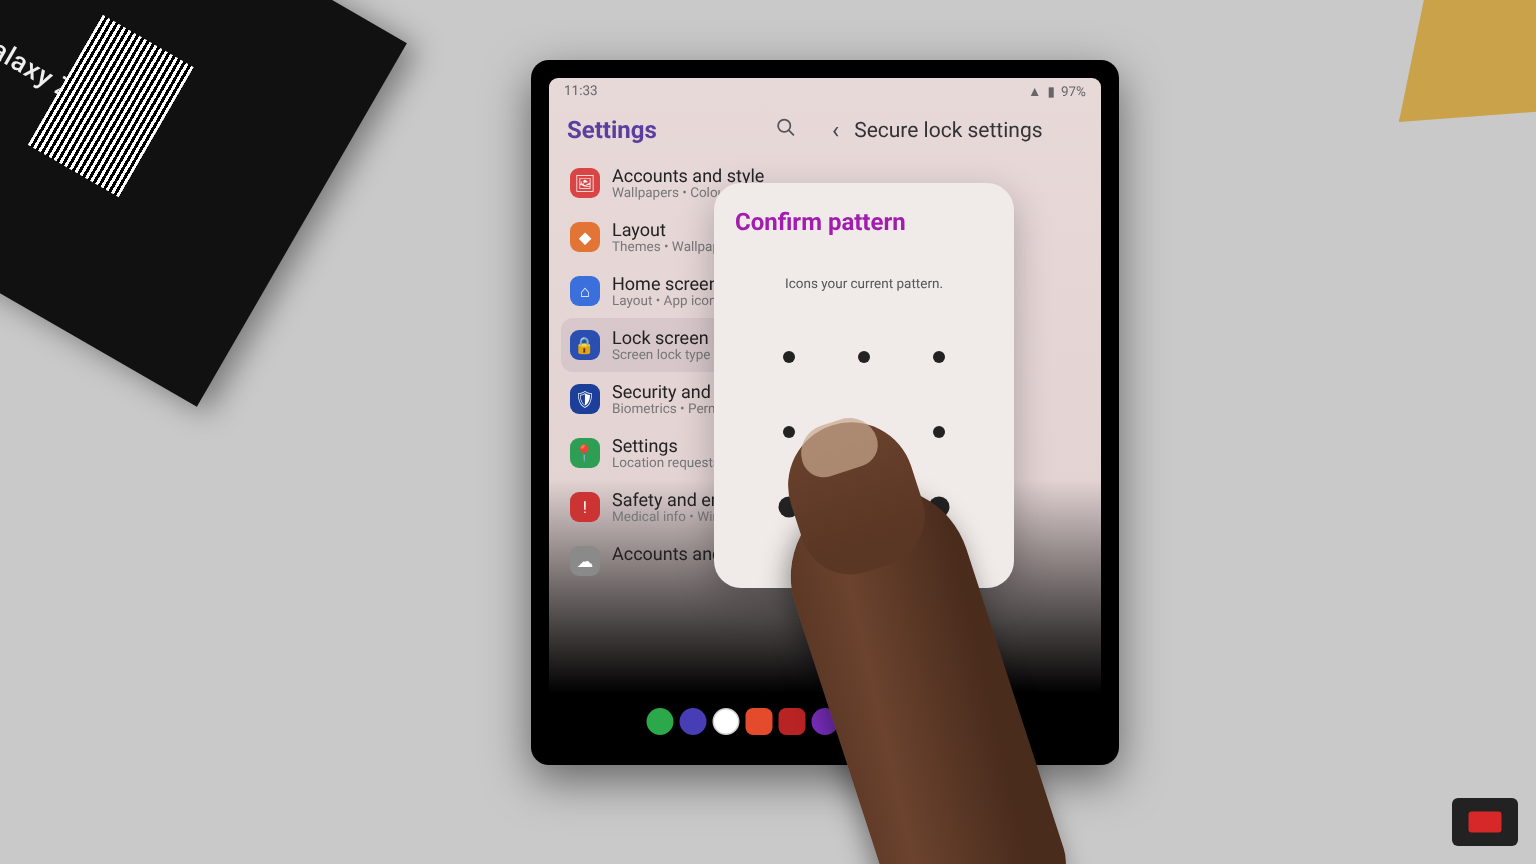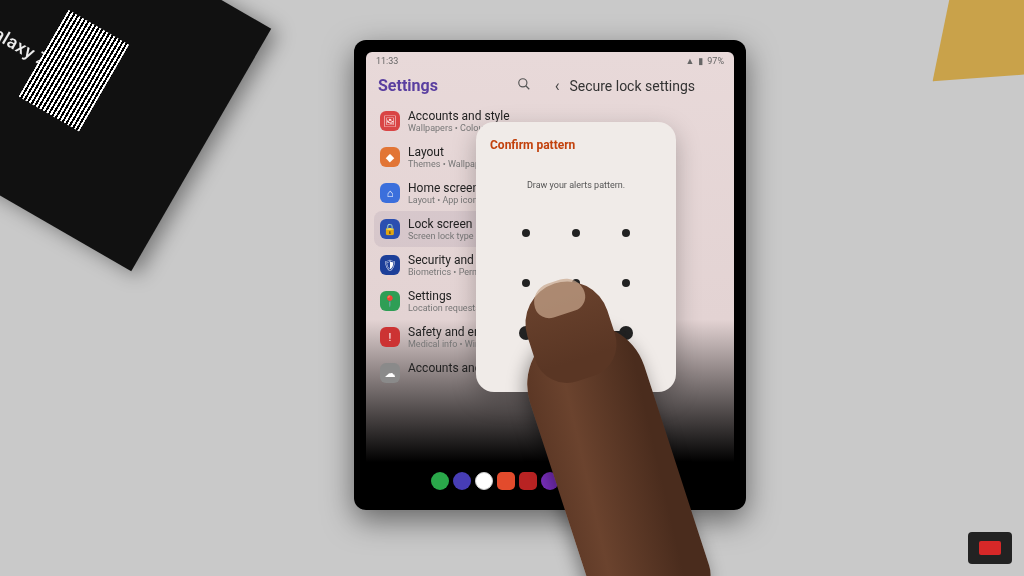--- a/index.html
+++ b/index.html
@@ -139,21 +139,21 @@
   
   .dialog {
     position: absolute;
     left: 110px; top: 70px;
     width: 200px; height: 270px;
     background: #f0ebe8;
     border-radius: 18px;
     box-shadow: 0 8px 24px rgba(0,0,0,.25);
     padding: 16px 14px 10px;
   }
-  .dialog .dlg-title { font-size: 12px; font-weight: 700; color: #c2410c; margin-bottom: 28px; }
+  .dialog .dlg-title { font-size: 16px; font-weight: 700; color: #a21caf; margin-bottom: 28px; }
   .dialog .dlg-sub   { font-size: 9px; color: #555; text-align: center; margin-bottom: 18px; }
   .pattern {
     width: 150px; height: 150px;
     margin: 0 auto;
     position: relative;
   }
   .dot {
     position: absolute;
     width: 8px; height: 8px;
     background: #222;
@@ -328,21 +328,21 @@
       <div class="pane-right">
         <div class="pane-header">
           <span class="back">‹</span>
           <span class="title">Secure lock settings</span>
         </div>
       </div>
     </div>
 
     <div class="dialog">
       <div class="dlg-title">Confirm pattern</div>
-      <div class="dlg-sub">Draw your alerts pattern.</div>
+      <div class="dlg-sub">Icons your current pattern.</div>
       <div class="pattern">
 
         <div class="dot" style="left:16.67%;top:16.67%"></div>
         <div class="dot" style="left:50%;top:16.67%"></div>
         <div class="dot" style="left:83.33%;top:16.67%"></div>
         <div class="dot" style="left:16.67%;top:50%"></div>
         <div class="dot" style="left:50%;top:50%"></div>
         <div class="dot" style="left:83.33%;top:50%"></div>
         <div class="dot big" style="left:16.67%;top:83.33%"></div>
         <div class="dot big" style="left:50%;top:83.33%"></div>

